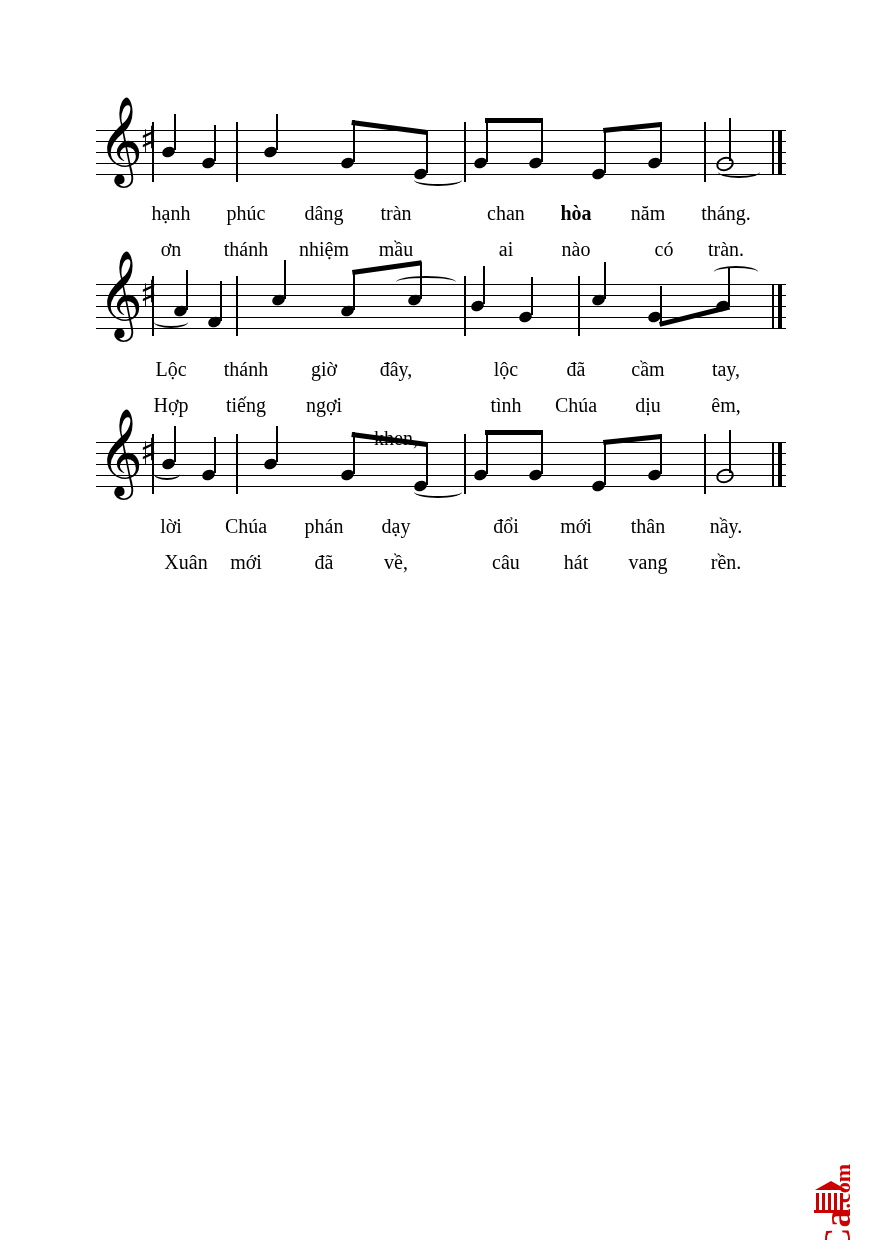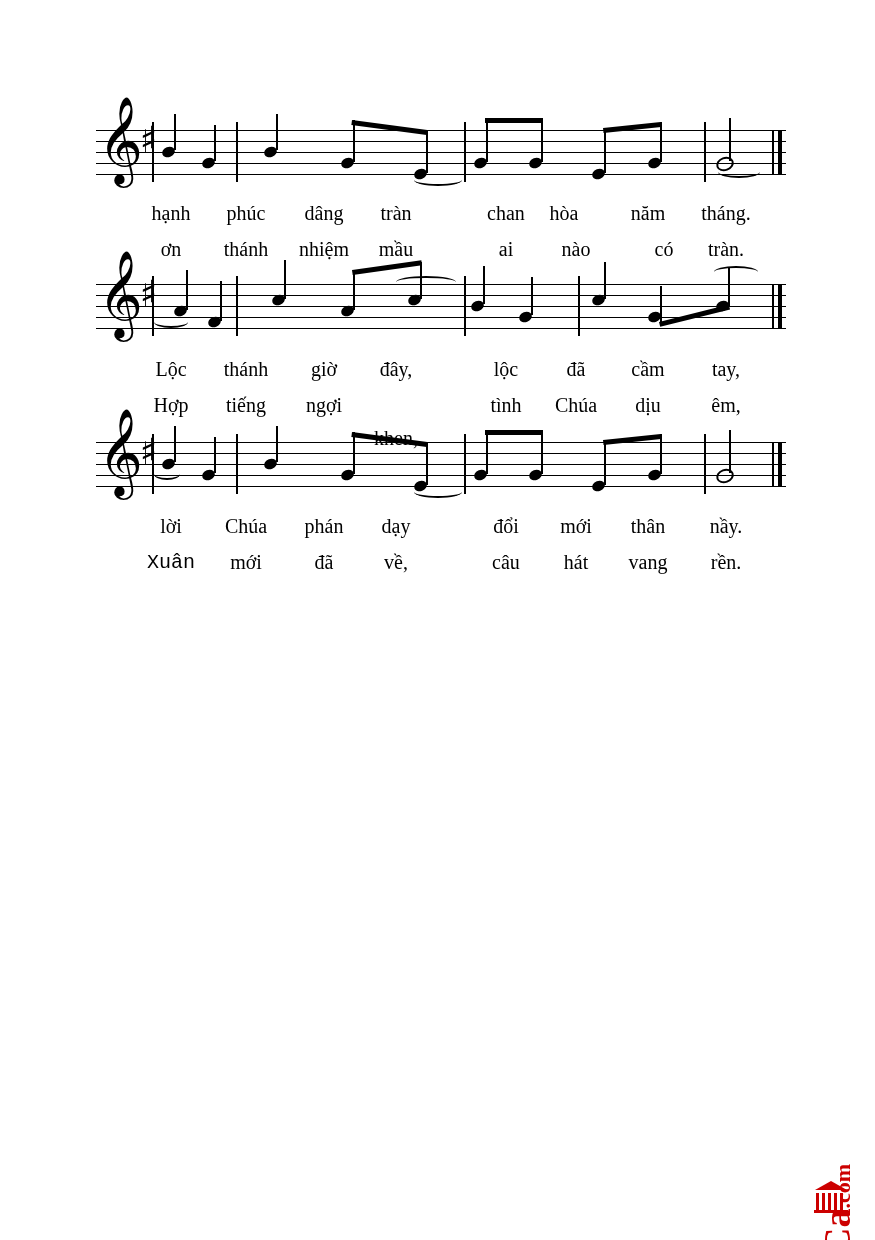--- a/index.html
+++ b/index.html
@@ -235,21 +235,21 @@
       <div class="tie" style="left:622px; top:48px; width:42px;"></div>
     </div>
   </div>
 
   <div class="lyric-row" style="top:202px;">
     <span class="lyric" style="left:75px;">hạnh</span>
     <span class="lyric" style="left:150px;">phúc</span>
     <span class="lyric" style="left:228px;">dâng</span>
     <span class="lyric" style="left:300px;">tràn</span>
     <span class="lyric" style="left:410px;">chan</span>
-    <span class="lyric" style="left:468px;">hòa</span>
+    <span class="lyric" style="left:480px;font-weight:bold;">hòa</span>
     <span class="lyric" style="left:552px;">năm</span>
     <span class="lyric" style="left:630px;">tháng.</span>
   </div>
   <div class="lyric-row" style="top:238px;">
     <span class="lyric" style="left:75px;">ơn</span>
     <span class="lyric" style="left:150px;">thánh</span>
     <span class="lyric" style="left:228px;">nhiệm</span>
     <span class="lyric" style="left:300px;">mầu</span>
     <span class="lyric" style="left:410px;">ai</span>
     <span class="lyric" style="left:480px;">nào</span>
@@ -381,21 +381,21 @@
     <span class="lyric" style="left:75px;">lời</span>
     <span class="lyric" style="left:150px;">Chúa</span>
     <span class="lyric" style="left:228px;">phán</span>
     <span class="lyric" style="left:300px;">dạy</span>
     <span class="lyric" style="left:410px;">đổi</span>
     <span class="lyric" style="left:480px;">mới</span>
     <span class="lyric" style="left:552px;">thân</span>
     <span class="lyric" style="left:630px;">nầy.</span>
   </div>
   <div class="lyric-row" style="top:551px;">
-    <span class="lyric" style="left:75px;font-family:Liberation Mono, monospace;">Xuân</span>
+    <span class="lyric" style="left:90px;">Xuân</span>
     <span class="lyric" style="left:150px;">mới</span>
     <span class="lyric" style="left:228px;">đã</span>
     <span class="lyric" style="left:300px;">về,</span>
     <span class="lyric" style="left:410px;">câu</span>
     <span class="lyric" style="left:480px;">hát</span>
     <span class="lyric" style="left:552px;">vang</span>
     <span class="lyric" style="left:630px;">rền.</span>
   </div>
 
   <div class="watermark">

